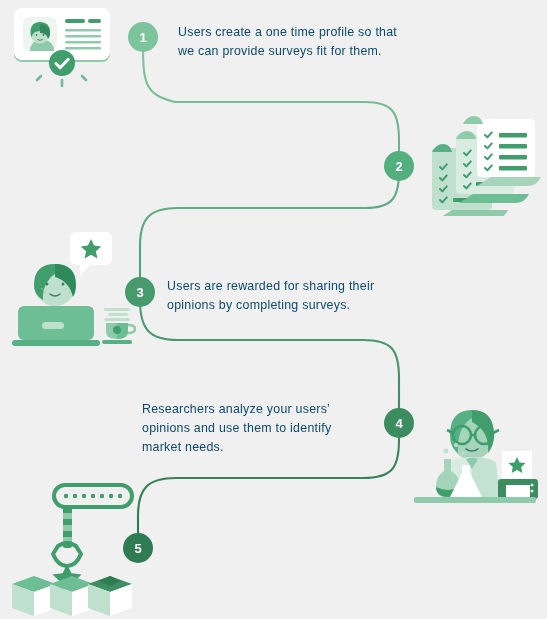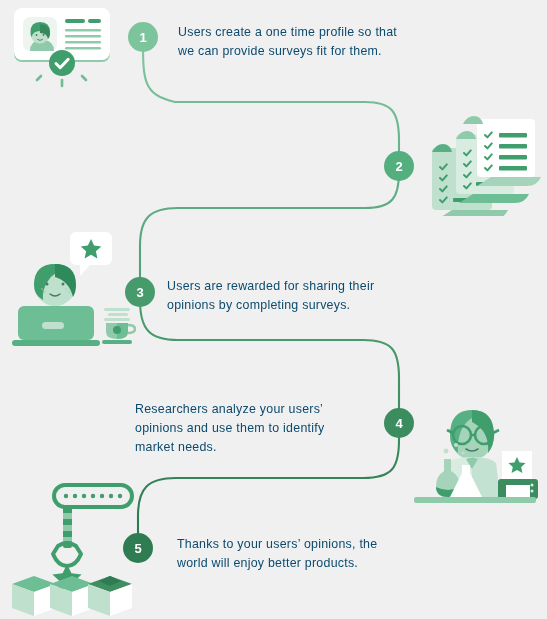--- a/index.html
+++ b/index.html
@@ -243,21 +243,21 @@
           <circle cx="126" cy="98" r="1.5"></circle>
       </g>
 
       <rect x="8" y="104" width="122" height="6" rx="2" fill="#8fcbaa"></rect>
     </svg>
   </div>
 
   <div class="step-badge" style="left:384px; top:408px; background:#3b8c5f;">
     <span>4</span>
   </div>
-  <div class="step-text" style="left:135px; top:400px; width:245px;">Researchers analyze your users’
+  <div class="step-text" style="left:142px; top:400px; width:245px;">Researchers analyze your users’
 opinions and use them to identify
 market needs.</div>
 
   <div class="art" style="left:6px; top:478px; width:138px; height:138px;">
     <svg viewBox="0 0 138 138" width="138" height="138">
 
       <rect x="48" y="7" width="78" height="22" rx="11" fill="none" stroke="#3f9e6c" stroke-width="4"></rect>
       <g fill="#3f9e6c">
         <circle cx="60" cy="18" r="2.2"></circle>
           <circle cx="69" cy="18" r="2.2"></circle>
@@ -297,16 +297,14 @@
         <path d="M93 103 l11 -5 l11 5 l-11 5 z" fill="#2f7b52"></path>
         <path d="M82 106 v24 l22 8 v-24 z" fill="#bfe0cd"></path>
         <path d="M104 114 v24 l22-8 v-24 z" fill="#ffffff"></path>
       </g>
     </svg>
   </div>
 
   <div class="step-badge" style="left:123px; top:533px; background:#2f7b52;">
     <span>5</span>
   </div>
-  <div class="step-text" style="left:177px; top:535px; width:240px;">Thanks to your users’ opinions, the
-world will enjoy better products.</div>
 
 </div>
 
 </body></html>

